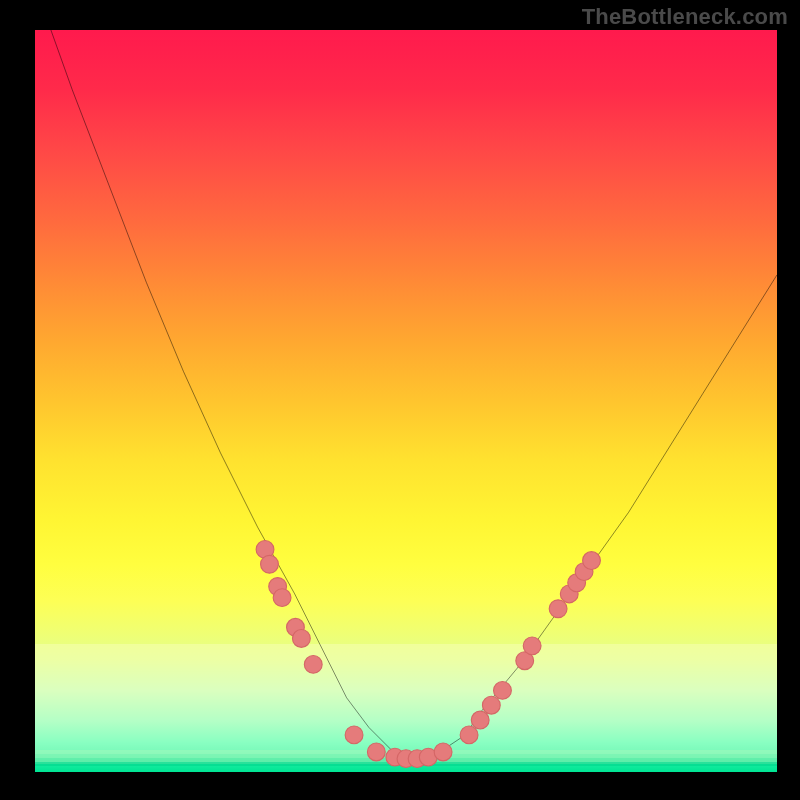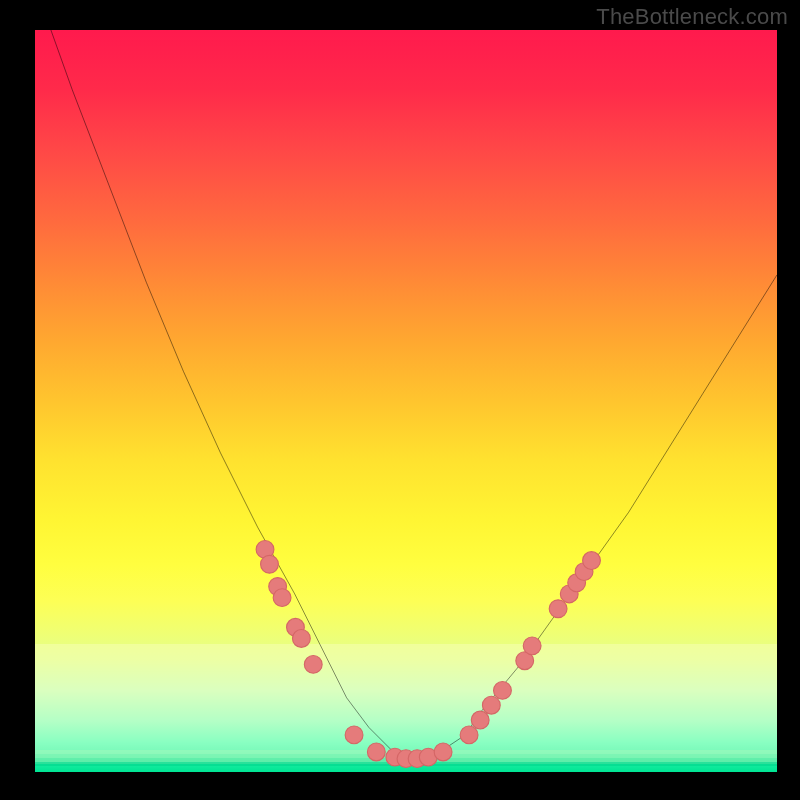--- a/index.html
+++ b/index.html
@@ -10,21 +10,21 @@
     height: 800px;
     background: #000;
   }
   .watermark {
     position: absolute;
     top: 4px;
     right: 12px;
     font-family: Arial, Helvetica, sans-serif;
     font-size: 22px;
     color: #4a4a4a;
-    font-weight: 400;
+    font-weight: 700;
     letter-spacing: 0.2px;
     z-index: 5;
   }
   .plot {
     position: absolute;
     left: 35px;
     top: 30px;
     width: 742px;
     height: 742px;
     background: linear-gradient(to bottom,

